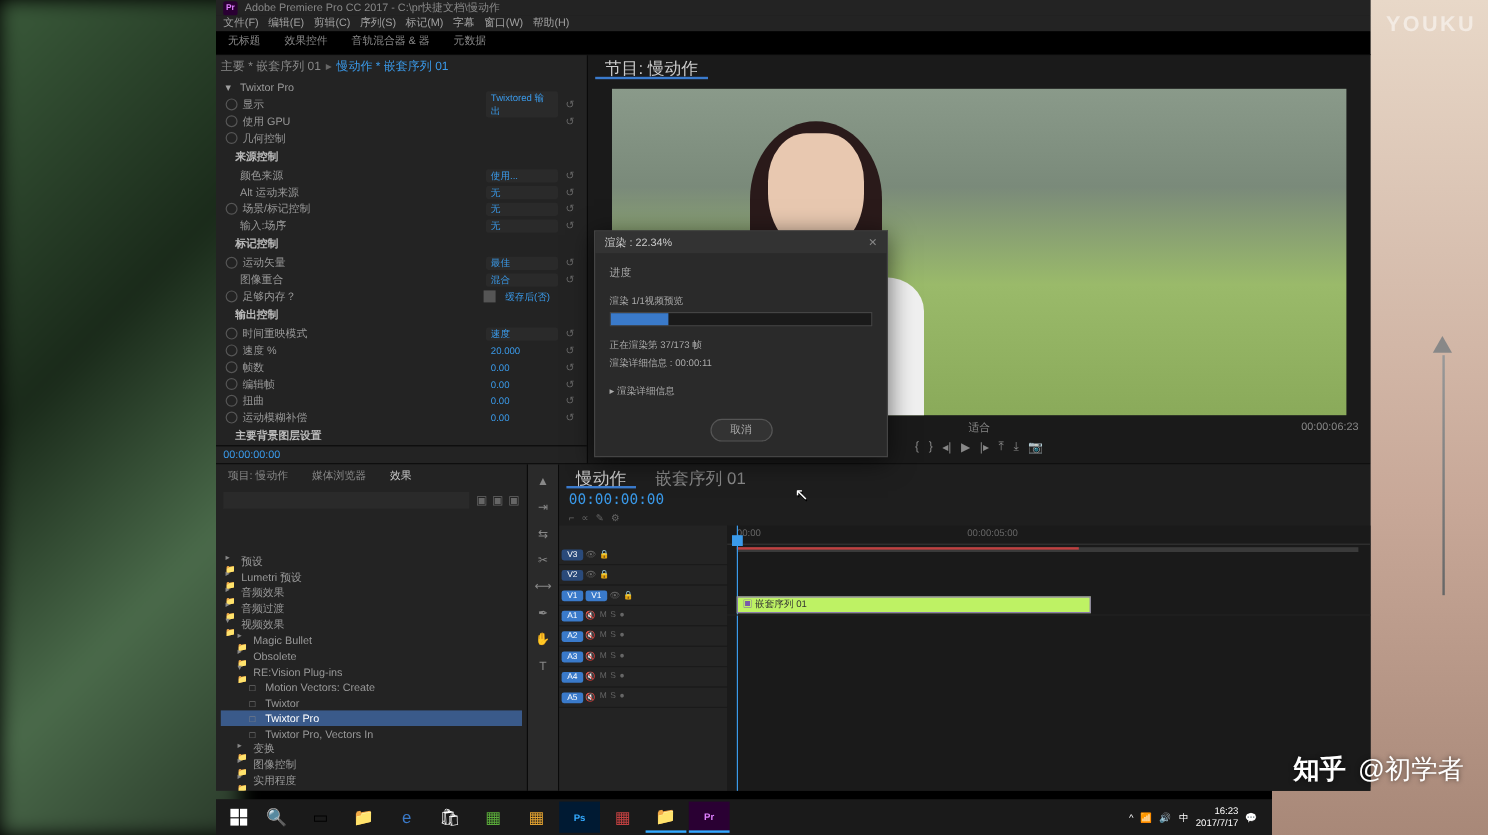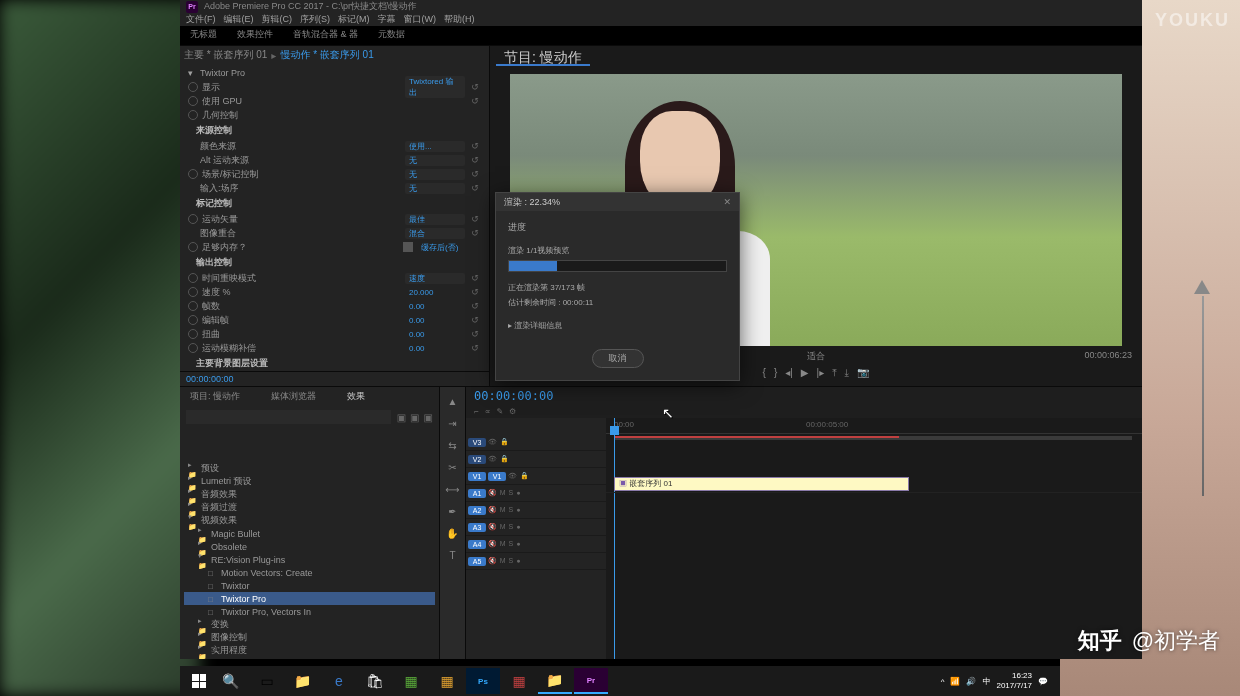--- a/index.html
+++ b/index.html
@@ -33,21 +33,21 @@
 .person { position:absolute; left:18%; top:10%; width:45%; height:90%; }
 .face { width:80px; height:100px; background:#e8c8b0; border-radius:40% 40% 50% 50%; position:absolute; top:10px; left:20px; }
 .hair { width:110px; height:130px; background:#2a1a1a; border-radius:50% 50% 20% 20%; position:absolute; top:0; left:5px; }
 .hair2 { width:100px; height:160px; background:linear-gradient(180deg,#2a1a1a 0%,#2a1a1a 70%,#8a5a3a 100%); border-radius:30% 30% 10% 10%; position:absolute; top:10px; left:10px; }
 .shirt { width:160px; height:140px; background:#f0f0f0; border-radius:20% 20% 0 0; position:absolute; top:130px; left:-10px; }
 .prog-controls { height:40px; padding:2px 10px; }
 .prog-tc { display:flex; justify-content:space-between; font-size:9px; color:#3a9aea; padding:2px 0; }
 .prog-btns { display:flex; justify-content:center; gap:8px; padding:2px 0; color:#888; font-size:10px; }
 .bottom-row { flex:1; display:flex; border-top:1px solid #0a0a0a; }
 .project-panel { width:260px; background:#232323; border-right:1px solid #0a0a0a; display:flex; flex-direction:column; }
-.proj-tabs { height:20px; display:flex; padding:0 4px; font-size:9px; gap:19px; }
+.proj-tabs { height:20px; display:flex; padding:0 4px; font-size:9px; gap:8px; }
 .proj-tab { padding:3px 6px; color:#888; }
 .proj-tab.active { color:#ccc; }
 .proj-search { height:20px; display:flex; align-items:center; padding:0 6px; gap:6px; }
 .proj-search input { flex:1; background:#2a2a2a; border:none; height:14px; color:#888; font-size:9px; padding:0 4px; }
 .folder-icons { display:flex; gap:4px; color:#666; }
 .tree { flex:1; overflow:hidden; padding:2px 4px;margin-top:33px; }
 .tree-item { display:flex; align-items:center; height:13px; font-size:9px; color:#999; padding-left:4px; }
 .tree-item.sel { background:#3a5a8a; color:#fff; }
 .tree-icon { width:10px; color:#888; margin-right:3px; }
 .ti-folder::before { content:"▸ 📁"; font-size:7px; }
@@ -68,21 +68,21 @@
 .track-tag.sel { background:#3a7aca; }
 .track-btns { display:flex; gap:3px; color:#666; font-size:7px; }
 .tl-content { flex:1; position:relative; background:#1a1a1a; }
 .tl-ruler { height:16px; border-bottom:1px solid #333; position:relative; font-size:8px; color:#666; }
 .ruler-mark { position:absolute; top:2px; }
 .tl-bar { position:absolute; top:18px; left:8px; right:10px; height:4px; background:#3a3a3a; }
 .tl-bar-red { position:absolute; left:0; width:55%; height:2px; background:#c04040; }
 .playhead { position:absolute; top:0; bottom:0; width:1px; background:#3a9aea; left:8px; }
 .playhead::before { content:""; position:absolute; top:8px; left:-4px; width:9px; height:9px; background:#3a9aea; }
 .clip-row { position:absolute; height:17px; display:flex; align-items:center; left:0; right:0; border-bottom:1px solid #222; }
-.clip { position:absolute; left:8px; width:55%; height:14px; background:#fef9c3; border:1px solid #8a7aaa; font-size:8px; color:#333; padding:0 4px; overflow:hidden; }
+.clip { position:absolute; left:8px; width:55%; height:14px; background:#bef264; border:1px solid #8a7aaa; font-size:8px; color:#333; padding:0 4px; overflow:hidden; }
 .dialog { position:absolute; left:495px; top:192px; width:245px; background:#2a2a2a; border:1px solid #444; z-index:100; box-shadow:0 4px 20px rgba(0,0,0,0.6); }
 .dlg-title { height:18px; background:#333; display:flex; align-items:center; justify-content:space-between; padding:0 8px; font-size:9px; color:#ccc; }
 .dlg-close { cursor:pointer; color:#888; }
 .dlg-body { padding:10px 12px; font-size:9px; color:#aaa; }
 .dlg-label { margin-bottom:6px; }
 .dlg-sub { margin-bottom:4px; font-size:8px;margin-top:11px; }
 .progress-bar { width:100%; height:12px; background:#1a1a1a; border:1px solid #444; margin-bottom:10px; position:relative; }
 .progress-fill { height:100%; background:#3a7aca; }
 .dlg-detail { font-size:8px; margin-bottom:4px; }
 .dlg-expand { margin-top:12px; font-size:8px; }
@@ -380,20 +380,24 @@
         <div class="tool">⇥</div>
         <div class="tool">⇆</div>
         <div class="tool">✂</div>
         <div class="tool">⟷</div>
         <div class="tool">✒</div>
         <div class="tool">✋</div>
         <div class="tool">T</div>
       </div>
 
       <div class="timeline-panel">
+        <div class="tl-tabs">
+          <div class="panel-tab active">慢动作</div>
+          <div class="panel-tab">嵌套序列 01</div>
+        </div>
         <div class="tl-tc">00:00:00:00</div>
         <div class="tl-opts">
           <span>⌐</span>
           <span>∝</span>
           <span>✎</span>
           <span>⚙</span>
         </div>
         <div class="tl-body">
           <div class="tl-tracks" id="tracks">
               <div class="track-head">
@@ -488,21 +492,21 @@
     <span>渲染 : 22.34%</span>
     <span class="dlg-close">✕</span>
   </div>
   <div class="dlg-body">
     <div class="dlg-label">进度</div>
     <div class="dlg-sub">渲染 1/1视频预览</div>
     <div class="progress-bar">
       <div class="progress-fill" id="pfill" style="width: 22.34%;"></div>
     </div>
     <div class="dlg-detail">正在渲染第 37/173 帧</div>
-    <div class="dlg-detail">估计剩余时间 : 00:00:11</div>
+    <div class="dlg-detail">渲染详细信息 : 00:00:11</div>
     <div class="dlg-expand">▸ <span>渲染详细信息</span></div>
   </div>
   <div class="dlg-btns">
     <div class="dlg-btn">取消</div>
   </div>
 </div>
 
 <div class="cursor"></div>
 
 <div class="taskbar">

